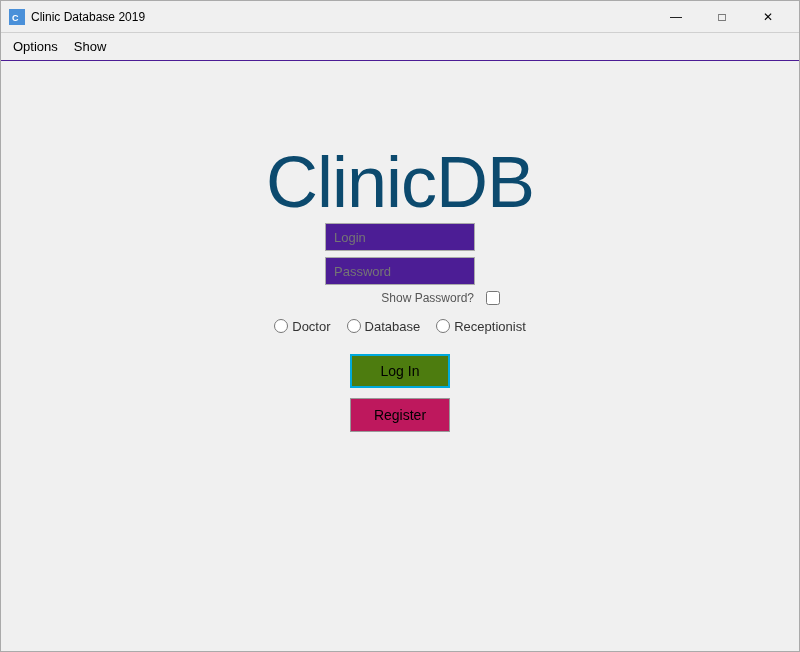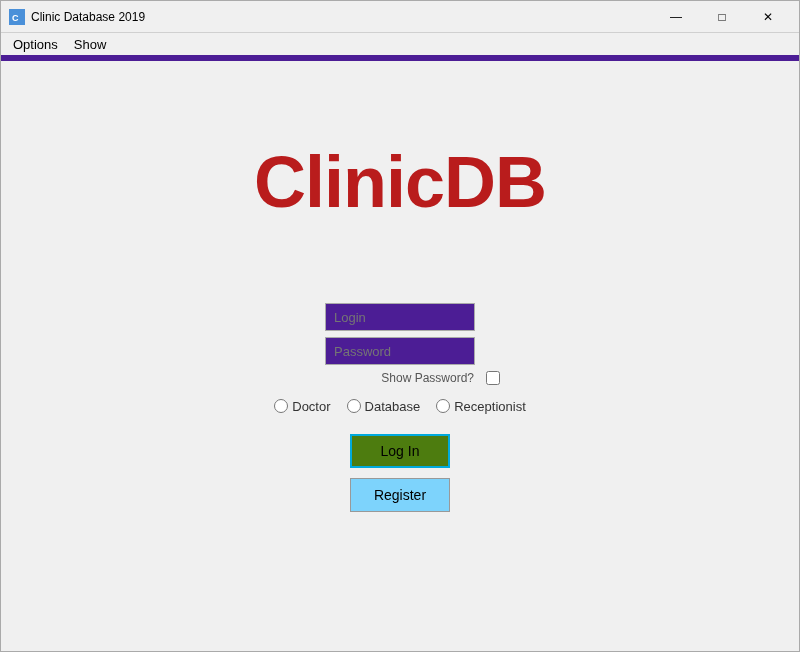--- a/index.html
+++ b/index.html
@@ -66,21 +66,21 @@
       color: #000;
     }
 
     
     .menu-bar {
       background: #f0f0f0;
       height: 28px;
       display: flex;
       align-items: center;
       padding: 0 4px;
-      border-bottom: 6px solid #4c1d95;
+      border-bottom: 1px solid #4c1d95;
     }
 
     .menu-item {
       padding: 4px 8px;
       font-size: 13px;
       cursor: pointer;
       color: #000;
     }
 
     
@@ -89,23 +89,22 @@
       background: #f0f0f0;
       display: flex;
       flex-direction: column;
       align-items: center;
       justify-content: flex-start;
       padding-top: 80px;
     }
 
     .app-title {
       font-size: 72px;
-      font-weight: 700;
-      color: #b91c1c;
-      margin-bottom: 80px;
+      font-weight: 400;
+      color: #0c4a6e;
       letter-spacing: -1px;
     }
 
     .login-form {
       display: flex;
       flex-direction: column;
       align-items: center;
       gap: 0;
       width: 200px;
     }
@@ -167,21 +166,21 @@
       border: 2px solid #00aadd;
       font-size: 14px;
       cursor: pointer;
       margin-bottom: 10px;
       color: #000;
     }
 
     .btn-register {
       width: 100px;
       height: 34px;
-      background: #7dd3fc;
+      background: #be185d;
       border: 1px solid #999;
       font-size: 14px;
       cursor: pointer;
       color: #000;
     }
 
     
     .window-wrapper {
       width: 800px;
       height: 652px;

